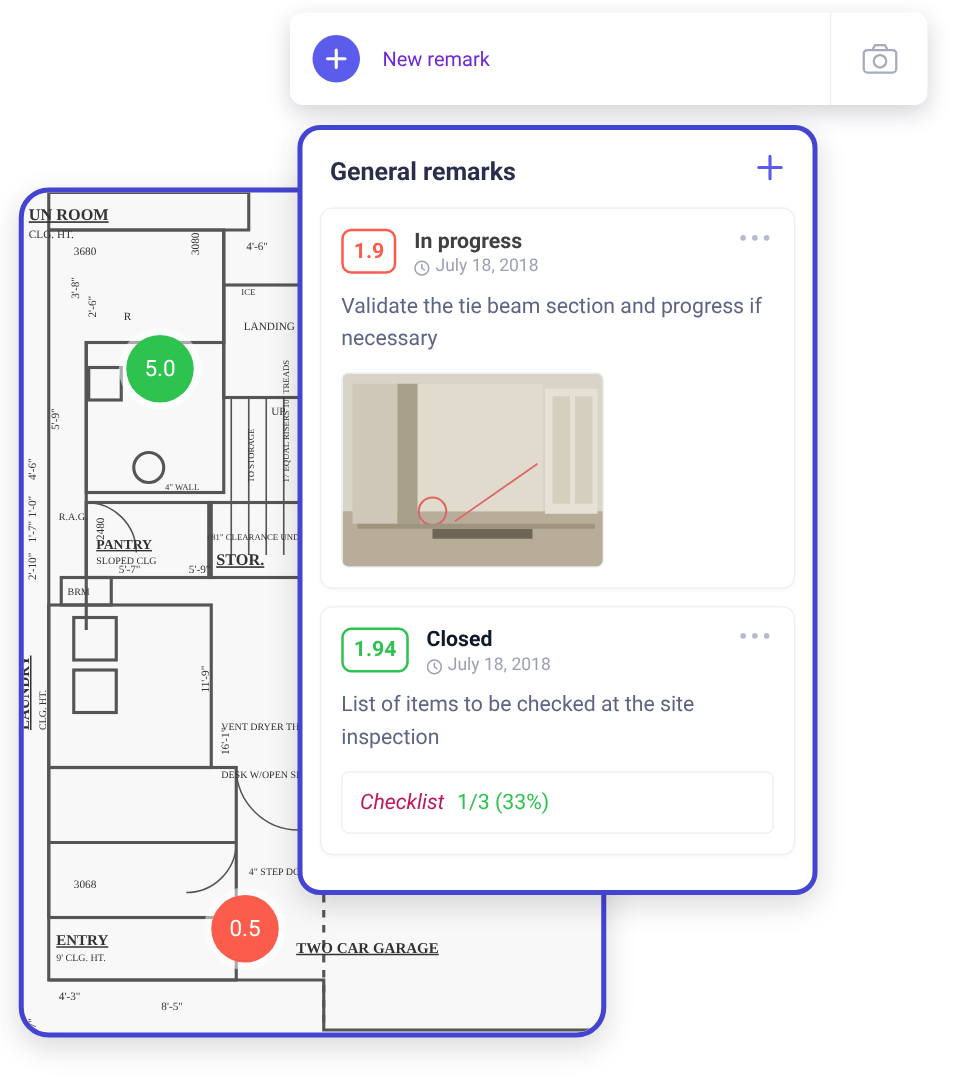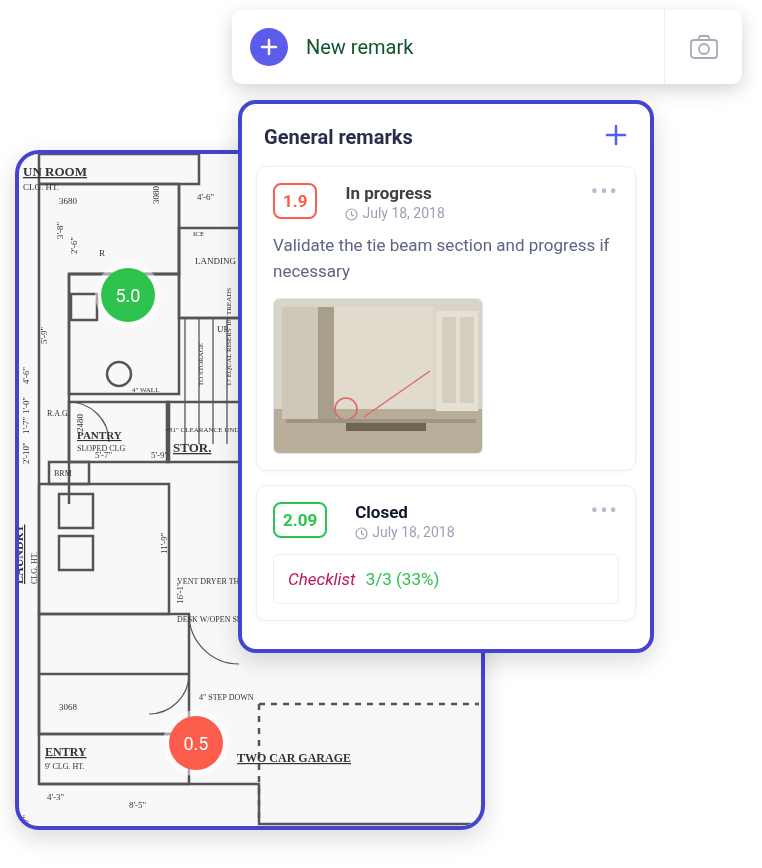--- a/index.html
+++ b/index.html
@@ -72,22 +72,22 @@
       background: #5b5bec;
       display: flex;
       align-items: center;
       justify-content: center;
       color: #fff;
       font-size: 24px;
       flex-shrink: 0;
     }
     .new-remark-text {
       margin-left: 18px;
-      color: #14532d;
-      font-size: 20px;
+      color: #6d28d9;
+      font-size: 16px;
       flex: 1;
     }
     .camera-box {
       width: 78px;
       height: 74px;
       border-left: 1px solid #eee;
       display: flex;
       align-items: center;
       justify-content: center;
       color: #9ca0b4;
@@ -125,21 +125,21 @@
       margin: 0 14px 14px 14px;
       border: 1px solid #eceef4;
       border-radius: 10px;
       padding: 16px;
       position: relative;
       box-shadow: 0 1px 4px rgba(0,0,0,0.04);
     }
     .remark-top {
       display: flex;
       align-items: flex-start;
-      gap: 28px;
+      gap: 14px;
     }
     .badge {
       border: 2.5px solid;
       border-radius: 8px;
       padding: 6px 8px;
       font-weight: 700;
       font-size: 17px;
       flex-shrink: 0;
     }
     .badge.orange { border-color: #fc5c4c; color: #fc5c4c; }
@@ -353,32 +353,33 @@
           <line x1="90" y1="118" x2="156" y2="72" stroke="#d66" stroke-width="1.4"></line>
           <rect x="72" y="124" width="80" height="8" fill="#6f6554"></rect>
           <rect x="12" y="120" width="190" height="4" fill="#9e9480"></rect>
         </svg>
       </div>
     </div>
 
     <div class="remark-card">
       <div class="dots">•••</div>
       <div class="remark-top">
-        <div class="badge green">2.09</div>
+        <div class="badge green">1.94</div>
         <div class="remark-meta">
           <div class="remark-status green">Closed</div>
           <div class="remark-date">
             <svg width="13" height="13" viewBox="0 0 13 13">
                 <circle cx="6.5" cy="6.5" r="5.5" fill="none" stroke="#9ca0b4" stroke-width="1.2"></circle>
                 <path d="M6.5 3.5v3l2 1.5" fill="none" stroke="#9ca0b4" stroke-width="1.2" stroke-linecap="round"></path>
               </svg>
             <span>July 18, 2018</span>
           </div>
         </div>
       </div>
+      <div class="remark-body">List of items to be checked at the site inspection</div>
       <div class="checklist-box">
         <span class="checklist-label">Checklist</span>
-        <span class="checklist-progress">3/3 (33%)</span>
+        <span class="checklist-progress">1/3 (33%)</span>
       </div>
     </div>
   </div>
 
 </div>
 
 </body></html>

